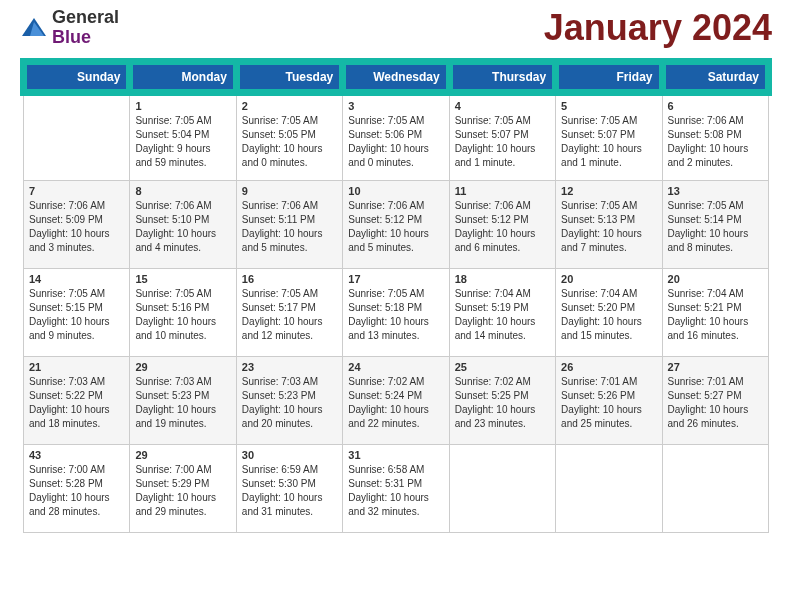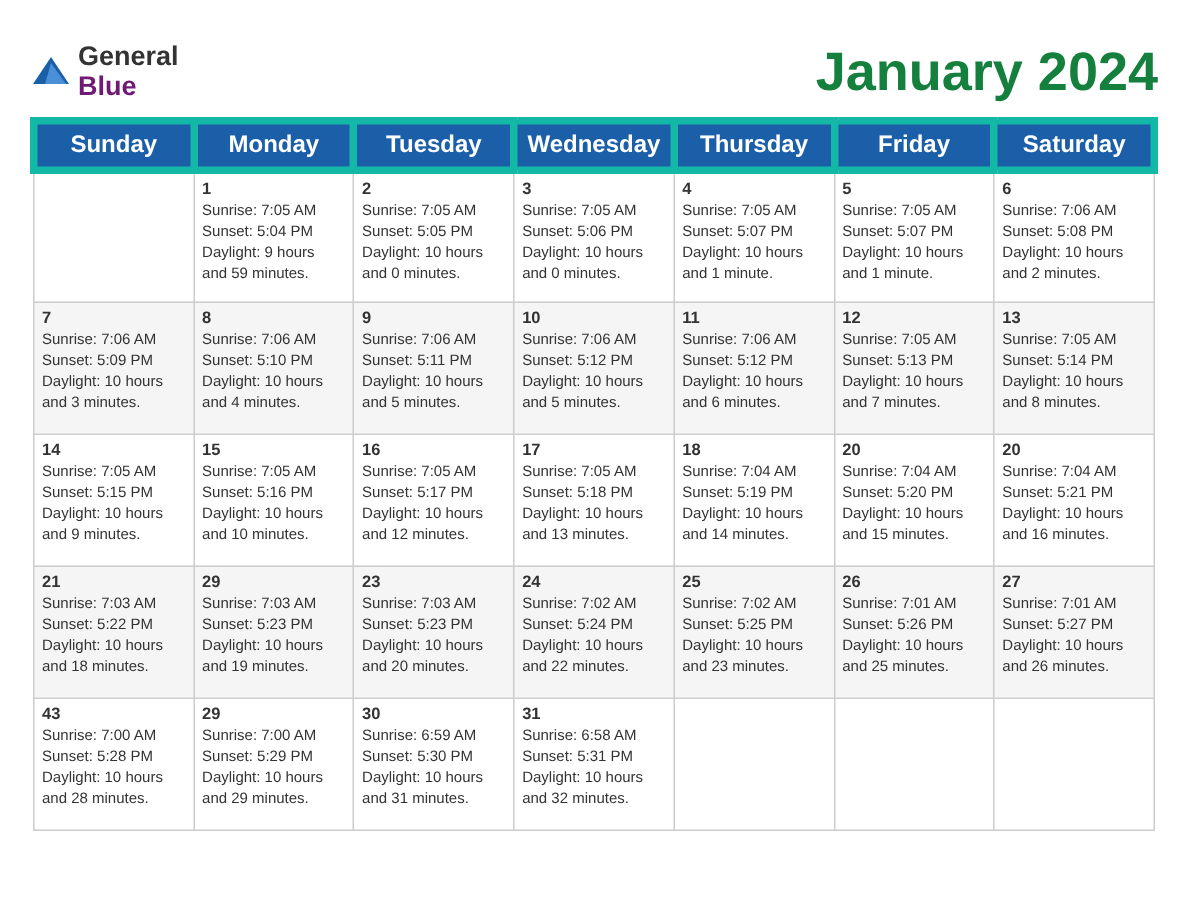--- a/index.html
+++ b/index.html
@@ -5,21 +5,21 @@
     * { margin: 0; padding: 0; box-sizing: border-box; }
     body {
       font-family: Arial, sans-serif;
       background: #fff;
       width: 792px;
       height: 612px;
       overflow: hidden;
     }
     .container {
       width: 792px;
-      padding: 28px 20px 10px 20px;
+      padding: 8px 20px 10px 20px;
     }
     .header {
       display: flex;
       align-items: flex-start;
       justify-content: space-between;
       margin-bottom: 10px;
     }
     .logo {
       display: flex;
       align-items: center;
@@ -43,40 +43,40 @@
       width: 28px;
       height: 28px;
       margin-right: 4px;
     }
     .title-block {
       text-align: right;
     }
     .month-title {
       font-size: 36px;
       font-weight: bold;
-      color: #15803d;
+      color: #7f1d1d;
       line-height: 1.1;
     }
     .location {
       font-size: 14px;
       color: #555;
     }
     .calendar {
       width: 100%;
       border-collapse: collapse;
       font-size: 10px;
     }
     .calendar th {
       background-color: #1a5fa8;
       color: #fff;
-      text-align: center;
+      text-align: right;
       padding: 5px 6px;
-      font-size: 16px;
-      font-weight: bold;
-      border: 5px solid #14b8a6;
+      font-size: 12px;
+      font-weight: bold;
+      border: 7px solid #14b8a6;
     }
     .calendar td {
       border: 1px solid #ccc;
       vertical-align: top;
       padding: 4px 5px;
       width: calc(100% / 7);
       height: 88px;
     }
     .day-number {
       font-weight: bold;

